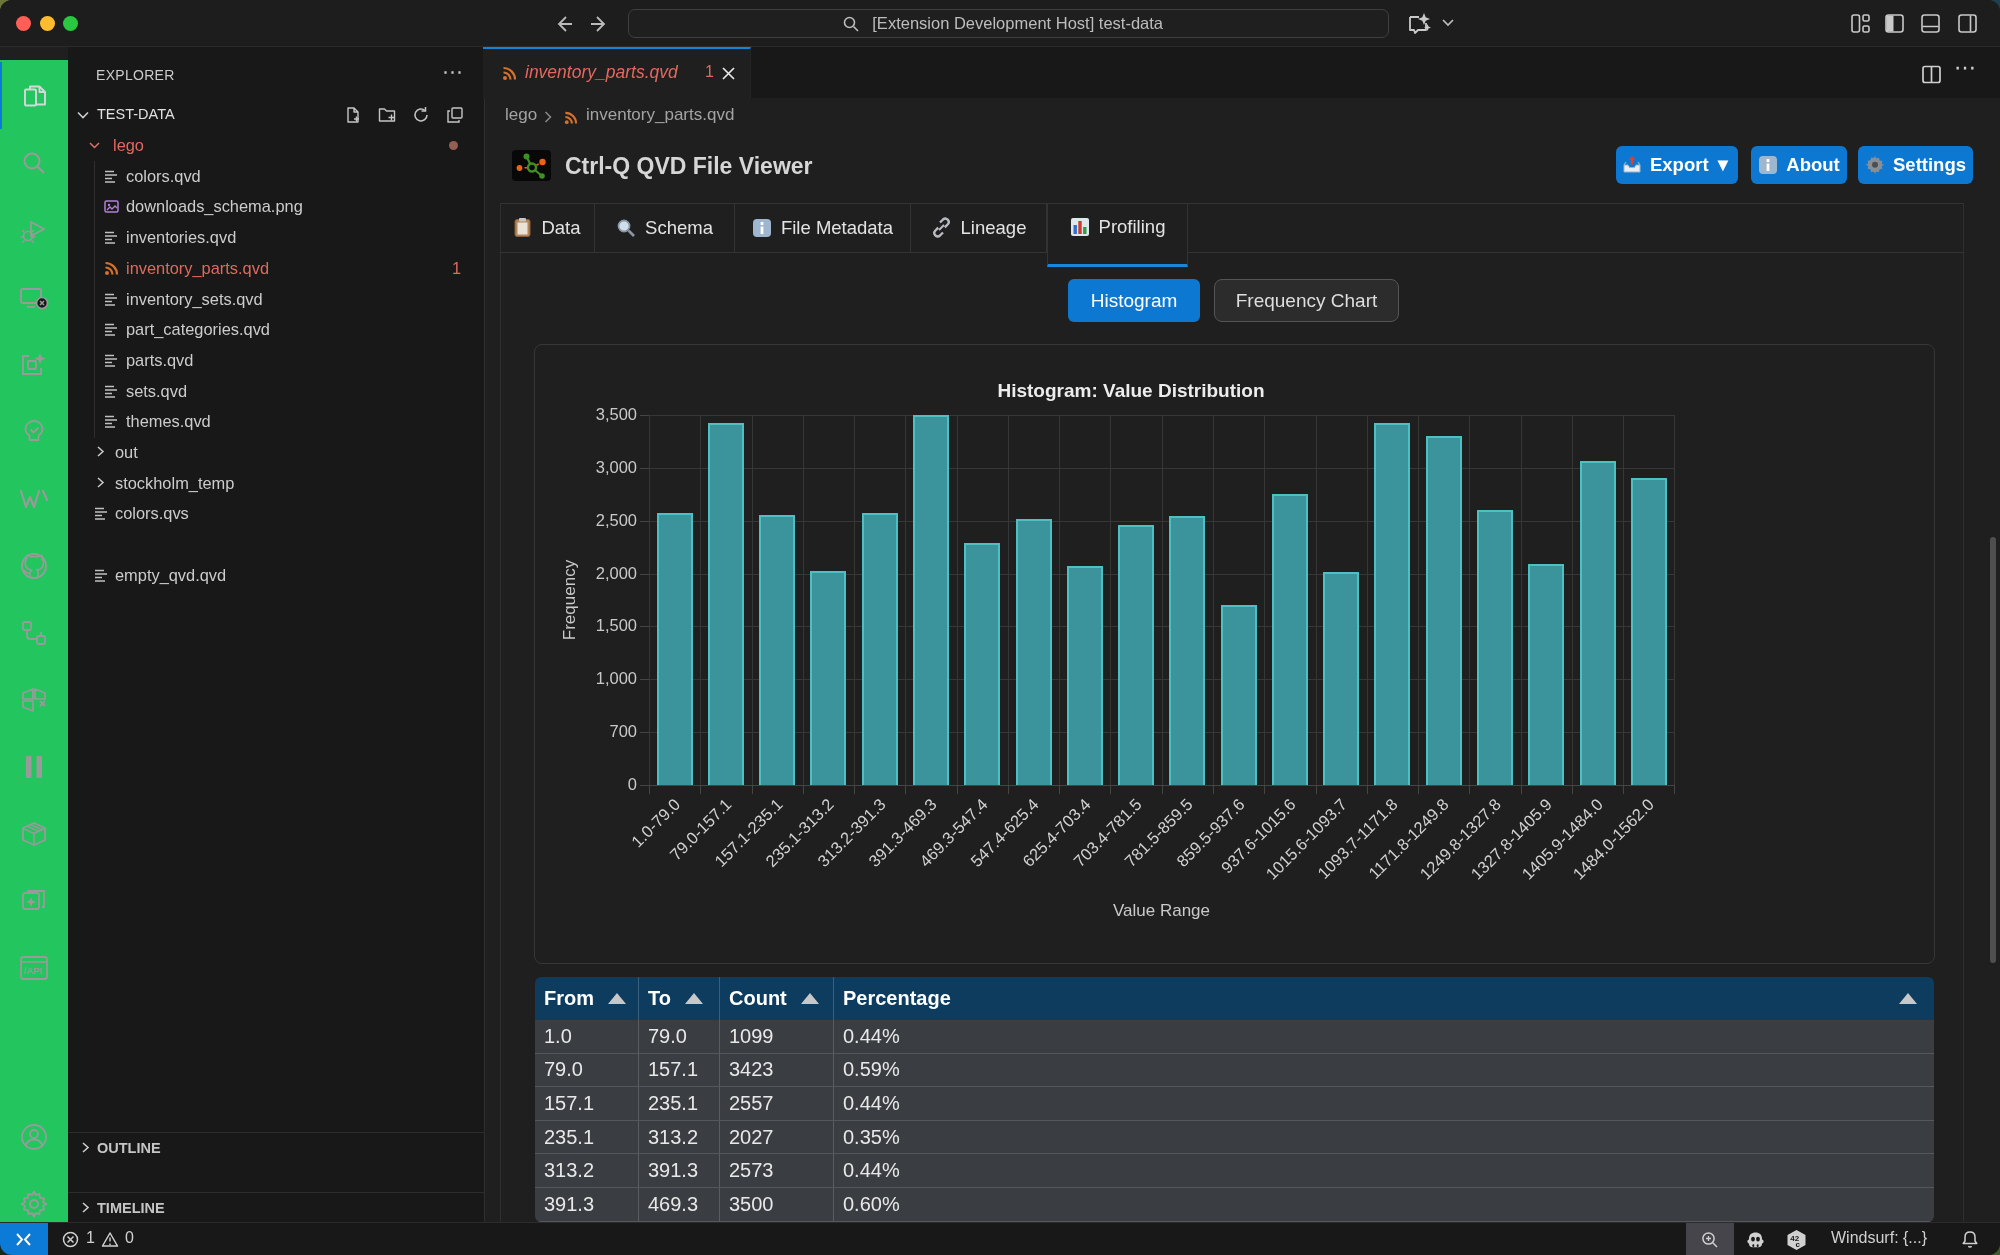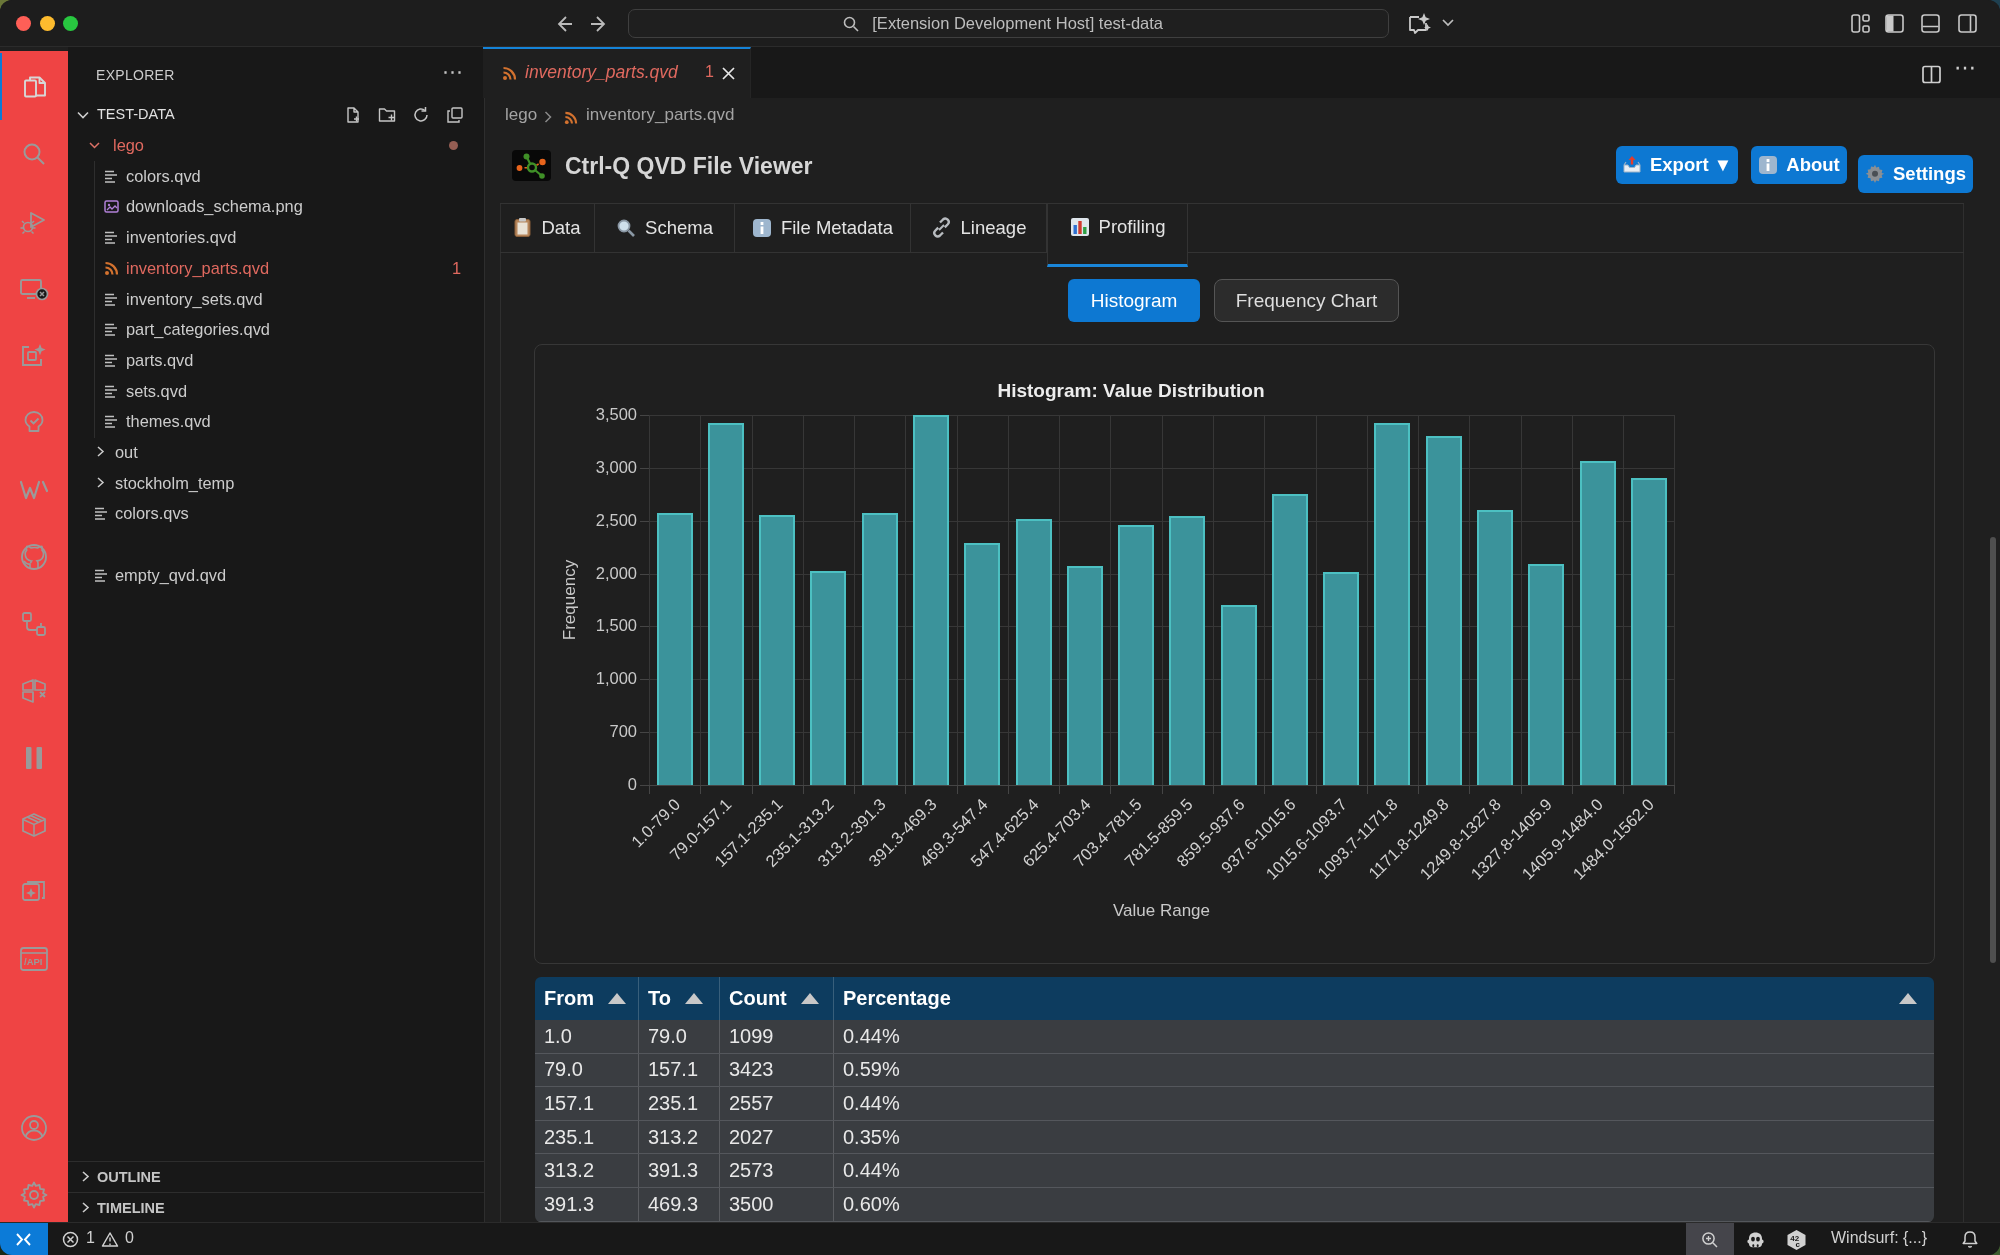--- a/index.html
+++ b/index.html
@@ -13,21 +13,21 @@
 .abs{position:absolute;}
 
 #titlebar{position:absolute;left:0;top:0;width:2000px;height:47px;background:#1d1d1d;border-bottom:1px solid #2b2b2b;}
 .tl{position:absolute;top:16px;width:15px;height:15px;border-radius:50%;}
 #cmdbox{position:absolute;left:628px;top:9px;width:761px;height:29px;background:#1f1f1f;border:1px solid #3f3f3f;border-radius:7px;color:#bdbdbd;font-size:16.5px;text-align:center;line-height:27px;}
 .ticon{position:absolute;top:14px;}
 
 #statusbar{position:absolute;left:0;top:1222px;width:2000px;height:33px;background:#181818;border-top:1px solid #2b2b2b;color:#d0d0d0;font-size:16px;}
 #remote{position:absolute;left:0;top:0;width:48px;height:33px;background:#0c7bd8;}
 
-#activitybar{position:absolute;left:0;top:51px;width:68px;height:1175px;background:#ef4444;}
+#activitybar{position:absolute;left:0;top:60px;width:68px;height:1175px;background:#22c55e;}
 .ai{position:absolute;left:0;width:68px;height:67px;display:flex;align-items:center;justify-content:center;}
 
 #sidebar{position:absolute;left:68px;top:47px;width:417px;height:1175px;background:#181818;border-right:1px solid #2e2e2e;color:#cccccc;}
 .row{position:absolute;left:0;width:416px;height:31px;line-height:31px;font-size:16.4px;white-space:nowrap;}
 .sect{position:absolute;left:0;width:416px;height:30px;line-height:30px;border-top:1px solid #2d2d2d;font-weight:700;font-size:14.5px;color:#c5c5c5;}
 
 #editor{position:absolute;left:486px;top:47px;width:1514px;height:1175px;background:#1f1f1f;}
 #tabbar{position:absolute;left:0;top:0;width:1514px;height:51px;background:#181818;}
 #tab1{position:absolute;left:-3px;top:0;width:268px;height:51px;background:#1f1f1f;border-top:2.5px solid #1583d8;border-right:1px solid #252525;}
 #breadcrumb{position:absolute;left:0;top:51px;width:1514px;height:35px;background:#1f1f1f;color:#a3a3a3;font-size:17px;line-height:33px;}
@@ -315,21 +315,21 @@
           <path d="M1 1.5 h9 M1 5 h12 M1 8.5 h7 M1 12 h10" stroke="#c0c0c0" stroke-width="1.5"></path>
         </svg>
         <span style="position:absolute;left:47px">colors.qvs</span>
       </div>
     <div class="row" style="top:512.8px">
         <svg class="abs" style="left:26px;top:9px" width="14" height="13" viewBox="0 0 14 13">
           <path d="M1 1.5 h9 M1 5 h12 M1 8.5 h7 M1 12 h10" stroke="#c0c0c0" stroke-width="1.5"></path>
         </svg>
         <span style="position:absolute;left:47px">empty_qvd.qvd</span>
       </div>
-    <div class="sect" style="top:1114px">
+    <div class="sect" style="top:1085px">
       <svg class="abs" style="left:11px;top:8px" width="13" height="13" viewBox="0 0 13 13">
           <path d="M4 2 L9 6.5 L4 11" stroke="#cccccc" stroke-width="1.6" fill="none"></path>
         </svg>
       <span style="position:absolute;left:29px">OUTLINE</span>
       </div>
     <div class="sect" style="top:1145px">
       <svg class="abs" style="left:11px;top:8px" width="13" height="13" viewBox="0 0 13 13">
           <path d="M4 2 L9 6.5 L4 11" stroke="#cccccc" stroke-width="1.6" fill="none"></path>
         </svg>
       <span style="position:absolute;left:29px">TIMELINE</span>
@@ -391,21 +391,21 @@
         <span>Export ▼</span>
       </div>
       <div class="btn" style="left:1265px;top:13px;width:96px">
         <svg width="20" height="20" viewBox="0 0 20 20">
             <rect x="1" y="1" width="18" height="18" rx="4" fill="#9eb6ce"></rect>
             <rect x="8.6" y="4" width="2.8" height="3" fill="#fff"></rect>
             <rect x="8.6" y="8.5" width="2.8" height="7.5" fill="#fff"></rect>
           </svg>
         <span>About</span>
       </div>
-      <div class="btn" style="left:1372px;top:22px;width:115px">
+      <div class="btn" style="left:1372px;top:13px;width:115px">
         <svg width="20" height="20" viewBox="0 0 20 20">
             <path d="M10 2 l1.2 2.6 2.8-.7.5 2.9 2.9.5-.7 2.8L19.3 11l-2.6 1.2.7 2.8-2.9.5-.5 2.9-2.8-.7L10 20.3 8.8 17.7l-2.8.7-.5-2.9-2.9-.5.7-2.8L.7 11l2.6-1.2-.7-2.8 2.9-.5.5-2.9 2.8.7 Z" fill="#8a8f94" transform="translate(0,-1.2)"></path>
             <circle cx="10" cy="9.8" r="3" fill="#4a4f54"></circle>
           </svg>
         <span>Settings</span>
       </div>
 
       <div class="abs" style="left:14px;top:119px;width:1464px;height:1px;background:#333"></div>
       <div class="vtab" style="left:14px;width:95px">
         <svg width="19" height="21" viewBox="0 0 19 21">

